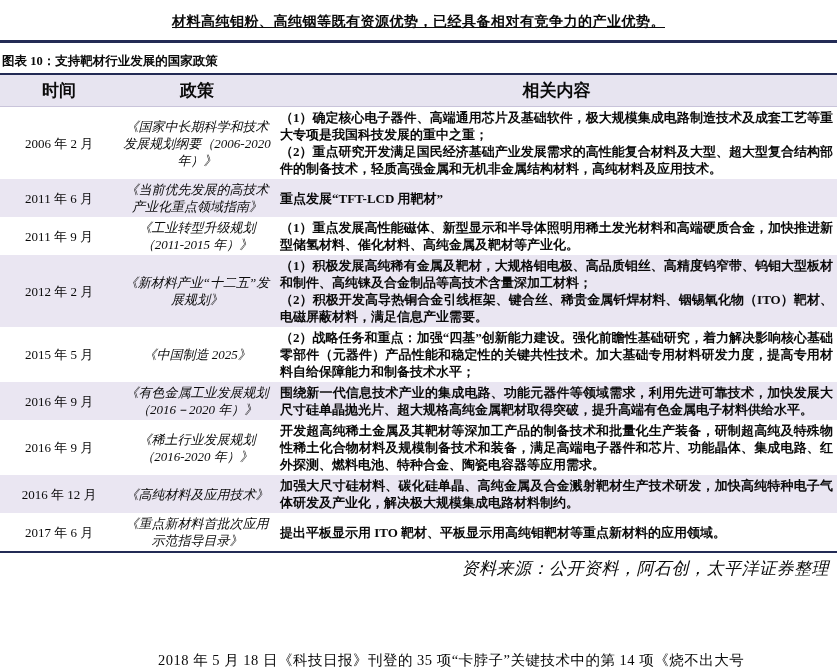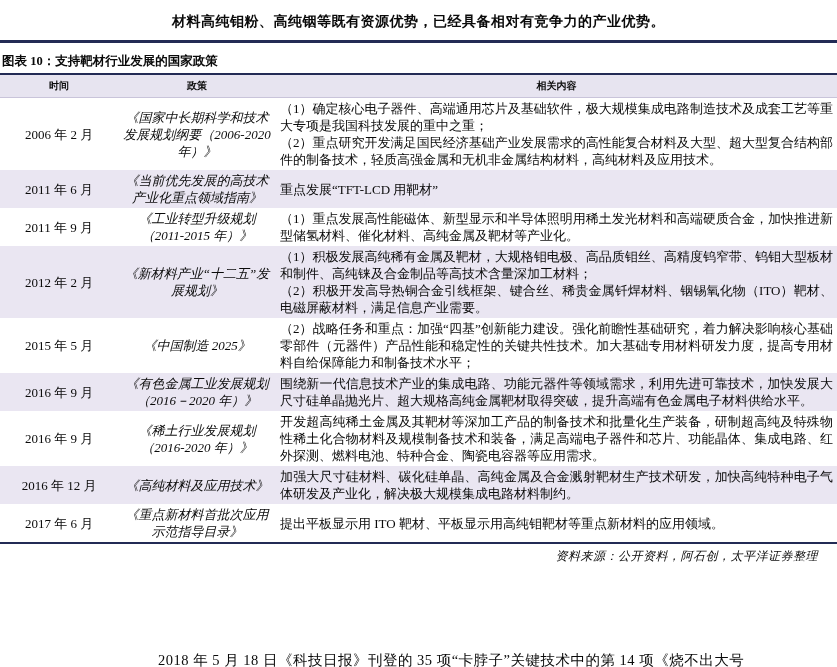--- a/index.html
+++ b/index.html
@@ -10,20 +10,21 @@
     background:#ffffff;
     font-family:"Liberation Serif","DejaVu Serif",serif;
     color:#0a0a0a;
   }
   .top-paragraph{
     padding-top:13px;
     text-align:center;
     font-weight:bold;
     font-size:14px;
     letter-spacing:0.5px;
+    text-decoration:underline;
   }
   .rule-thick{
     margin-top:9px;
     height:3px;
     background:#232b55;
   }
   .figure-title{
     font-weight:bold;
     font-size:12.5px;
     padding:10px 2px 3px 2px;
@@ -37,44 +38,44 @@
     border-collapse:collapse;
     table-layout:fixed;
     font-size:13px;
   }
   table.policy-table col.c-time{width:118px;}
   table.policy-table col.c-policy{width:158px;}
   table.policy-table col.c-content{width:561px;}
   table.policy-table thead th{
     background:#e7e4f0;
     font-weight:bold;
-    font-size:10px;
+    font-size:17px;
     padding:4px 2px;
     text-align:center;
     border-bottom:1px solid #c9c4da;
   }
   table.policy-table tbody td{
     vertical-align:middle;
     padding:2px 4px;
     line-height:17px;
   }
   table.policy-table tbody tr:nth-child(even){background:#eae6f2;}
   td.cell-time{text-align:center;white-space:nowrap;}
   td.cell-policy{text-align:center;font-style:italic;}
-  td.cell-content{text-align:justify;padding-left:5px;padding-right:6px;}
+  td.cell-content{text-align:justify;padding-left:5px;padding-right:6px;font-weight:bold;}
   td.cell-content .para{margin:0;}
   .table-bottom-rule{
     height:2px;
     background:#232b55;
   }
   .source-note{
     font-style:italic;
     text-align:right;
-    font-size:12px;
-    padding:4px 19px 0 0;
+    font-size:17px;
+    padding:4px 8px 0 0;
     letter-spacing:0.5px;
   }
   .bottom-paragraph{
     position:absolute;
     left:158px;
     top:651px;
     font-size:14.5px;
     white-space:nowrap;
     letter-spacing:0.5px;
   }

